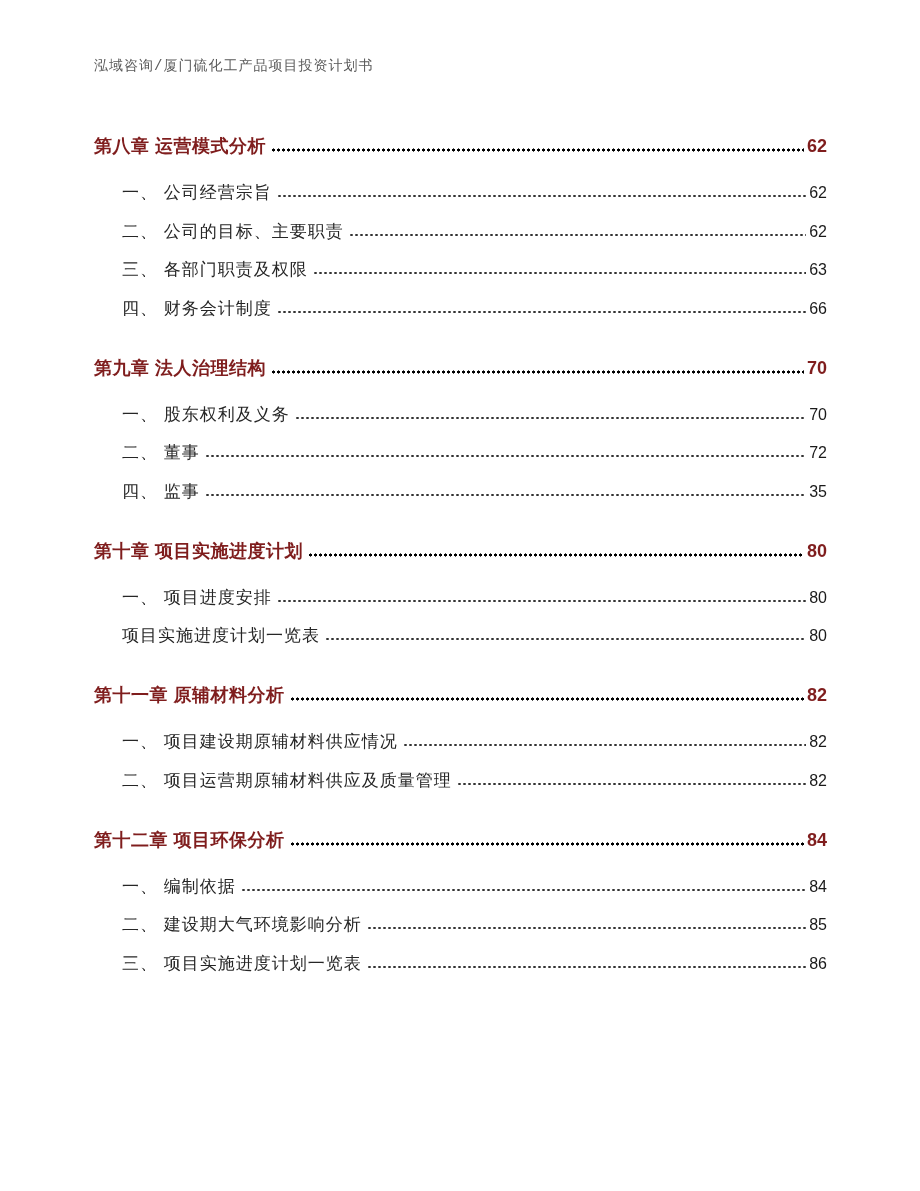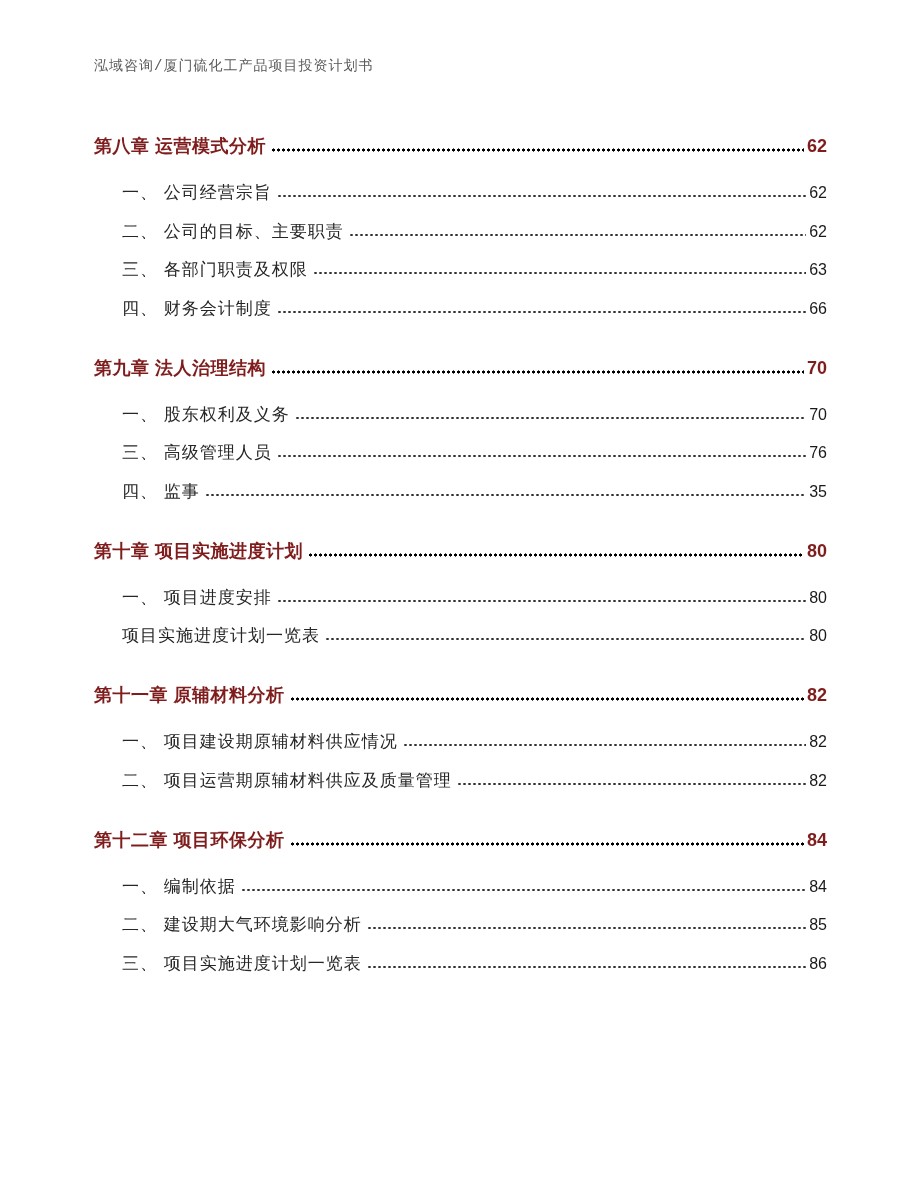--- a/index.html
+++ b/index.html
@@ -112,26 +112,26 @@
       <span class="leader ch-leader"></span>
       <span class="ch-page">70</span>
     </div>
     <div class="items">
   <div class="row item-row">
     <span class="item-label">一、 股东权利及义务</span>
     <span class="leader item-leader"></span>
     <span class="item-page">70</span>
   </div>
 
-
-  <div class="row item-row">
-    <span class="item-label">三、 高级管理人员</span>
-    <span class="leader item-leader"></span>
-    <span class="item-page">76</span>
-  </div>
+  <div class="row item-row">
+    <span class="item-label">二、 董事</span>
+    <span class="leader item-leader"></span>
+    <span class="item-page">72</span>
+  </div>
+
 
   <div class="row item-row">
     <span class="item-label">四、 监事</span>
     <span class="leader item-leader"></span>
     <span class="item-page">35</span>
   </div>
 </div>
   </div>
 
   <div class="chapter">

